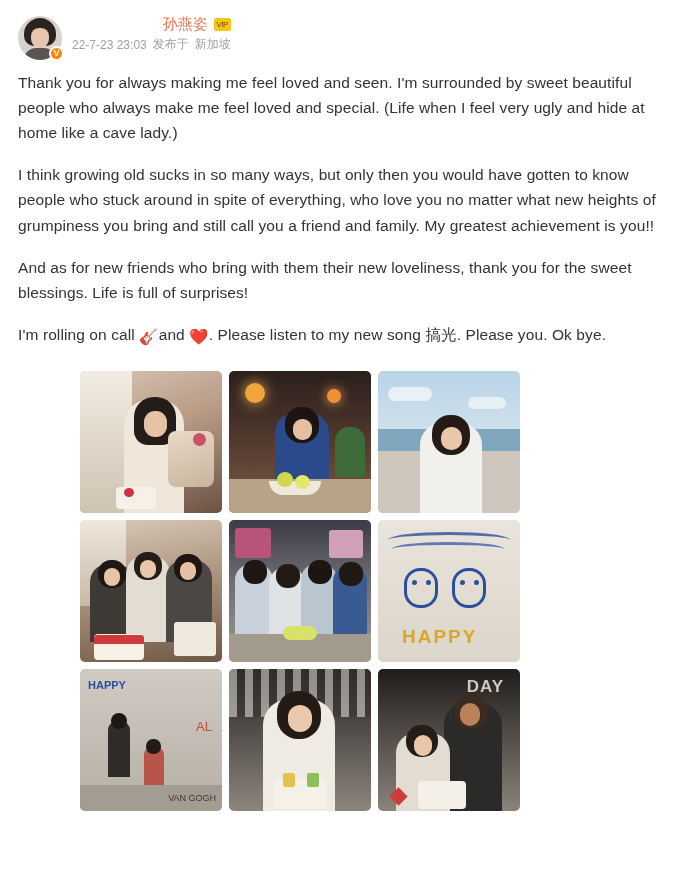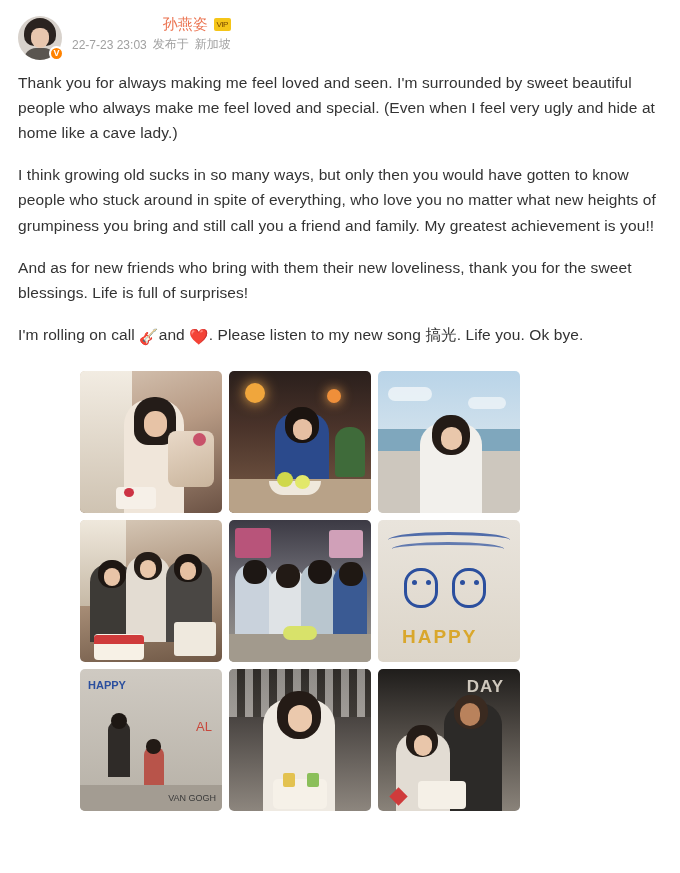--- a/index.html
+++ b/index.html
@@ -278,25 +278,25 @@
       <div class="meta-row">
         <span>22-7-23 23:03</span>
         <span>发布于</span>
         <span class="meta-location">新加坡</span>
       </div>
     </div>
 
   </div>
 
   <div class="post-body">
-    <p>Thank you for always making me feel loved and seen. I'm surrounded by sweet beautiful people who always make me feel loved and special. (Even when I feel very ugly and hide at home like a cave lady.)</p>
+    <p>Thank you for always making me feel loved and seen. I'm surrounded by sweet beautiful people who always make me feel loved and special. (Life when I feel very ugly and hide at home like a cave lady.)</p>
     <p>I think growing old sucks in so many ways, but only then you would have gotten to know people who stuck around in spite of everything, who love you no matter what new heights of grumpiness you bring and still call you a friend and family. My greatest achievement is you!!</p>
     <p>And as for new friends who bring with them their new loveliness, thank you for the sweet blessings.  Life is full of surprises!</p>
     <p>
-      <span>I'm rolling on call </span><span class="emoji-inline">🎸</span><span>and </span><span class="emoji-inline">❤️</span><span>. Please listen to my new song </span><span class="song-name">搞光</span><span>. Life you. Ok bye.</span>
+      <span>I'm rolling on call </span><span class="emoji-inline">🎸</span><span>and </span><span class="emoji-inline">❤️</span><span>. Please listen to my new song </span><span class="song-name">搞光</span><span>. Please you. Ok bye.</span>
     </p>
   </div>
 
   <div class="gallery">
 
     <div class="photo p1">
       <div class="win"></div>
       <div class="figure"></div>
       <div class="hair"></div>
       <div class="face"></div>

